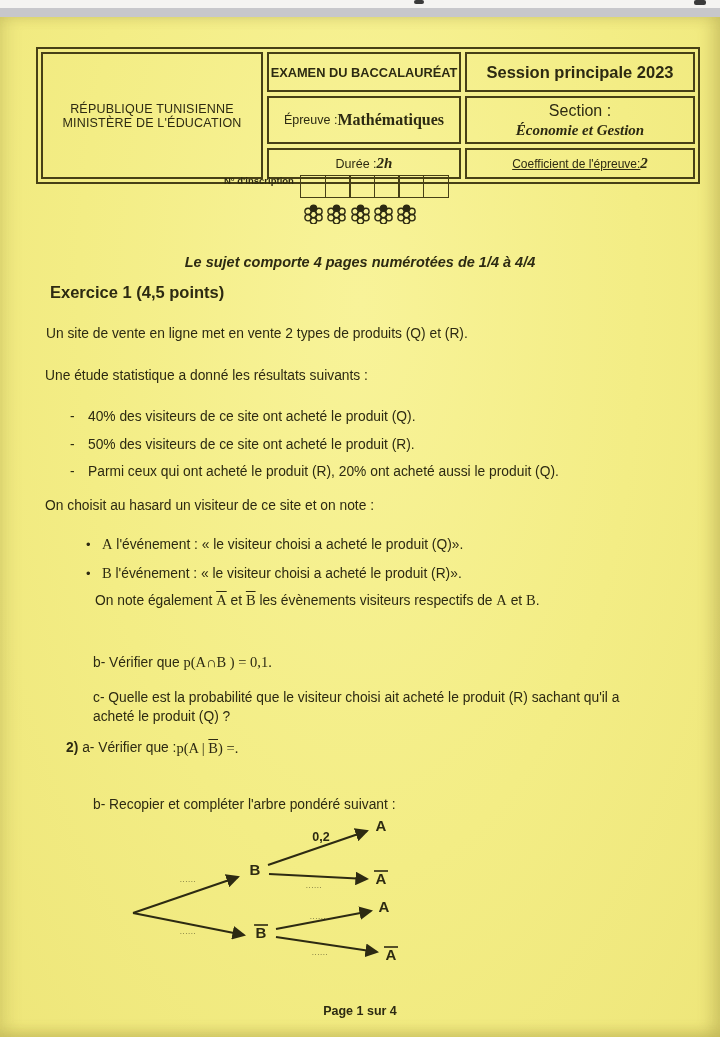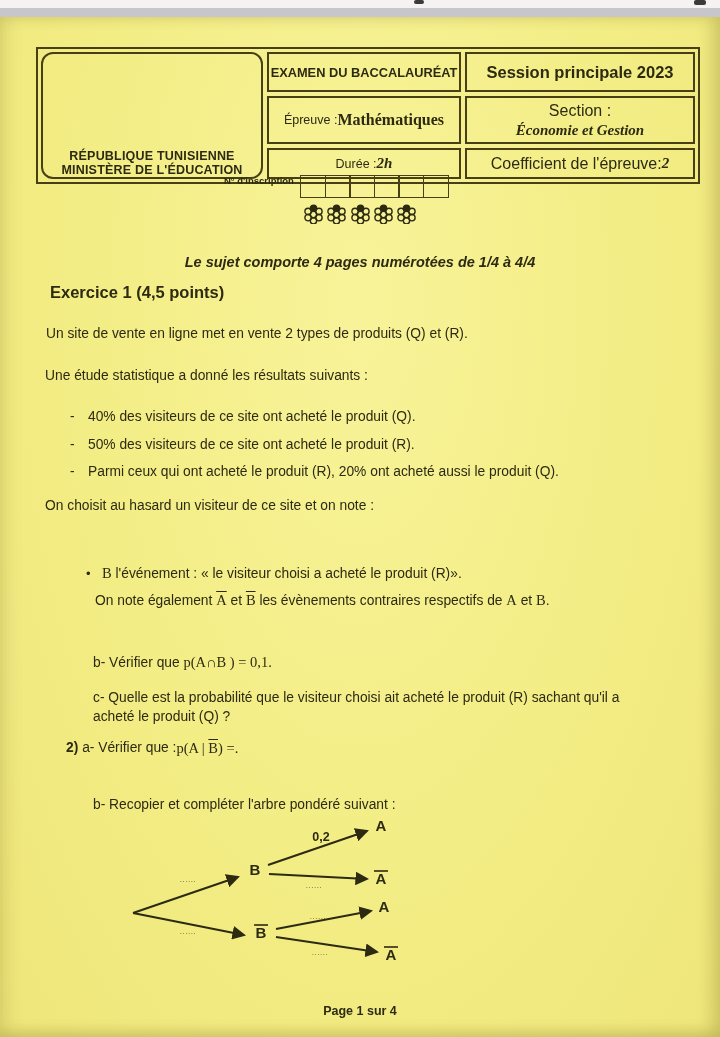--- a/index.html
+++ b/index.html
@@ -12,21 +12,21 @@
   
   .paper{position:absolute;left:0;top:17px;width:720px;height:1020px;
          background:radial-gradient(ellipse at 50% 28%, #f8f399 0%, #f3ed85 55%, #eee67a 100%);
          box-shadow:inset -10px 0 14px rgba(120,106,35,.20), inset 10px 0 14px rgba(120,106,35,.10), inset 0 -8px 12px rgba(120,106,35,.12);}
   .abs{position:absolute;}
   .bar{text-decoration:overline;}
   
   .hdr{position:absolute;left:36px;top:30px;width:654px;border:2px solid #474016;padding:3px;
        display:grid;grid-template-columns:222px 194px 1fr;grid-template-rows:40px 48px 31px;gap:4px;}
   .cell{border:2px solid #474016;display:flex;align-items:center;justify-content:center;text-align:center;}
-  .cell-left{grid-row:1 / span 3;flex-direction:column;justify-content:flex-end;font-weight:bold;font-size:12.5px;letter-spacing:.2px;border-radius:12px;}
+  .cell-left{grid-row:1 / span 3;flex-direction:column;justify-content:center;font-weight:normal;font-size:12.5px;letter-spacing:.2px;}
   .hdr-exam{font-weight:bold;font-size:12.8px;}
   .hdr-session{font-weight:bold;font-size:16.5px;}
   .lbl{font-size:12.5px;}
   .big-serif{font-family:"Liberation Serif",serif;font-weight:bold;font-size:16px;}
   .mid-serif{font-family:"Liberation Serif",serif;font-weight:bold;font-size:15px;font-style:italic;}
   .two-line{flex-direction:column;line-height:1.25;}
   
   .insc{position:absolute;left:224px;top:158px;display:flex;}
   .insc-label{font-size:9.5px;font-weight:bold;margin-right:8px;}
   .insc-boxes{display:flex;}
@@ -80,21 +80,21 @@
       </div>
       <div class="cell two-line">
         <span class="lbl" style="font-size:16px;">Section :</span>
         <span class="mid-serif">Économie et Gestion</span>
       </div>
       <div class="cell">
         <span class="lbl">Durée : </span>
         <span class="mid-serif">2h</span>
       </div>
       <div class="cell">
-        <span class="lbl" style="font-size:16px;">Coefficient de l'épreuve: </span>
+        <span class="lbl" style="font-size:12px;text-decoration:underline;">Coefficient de l'épreuve: </span>
         <span class="mid-serif">2</span>
       </div>
     </div>
 
     <div class="insc">
       <span class="insc-label">N° d'inscription</span>
       <span class="insc-boxes">
         <span class="insc-box"></span>
         <span class="insc-box"></span>
         <span class="insc-box"></span>
@@ -175,26 +175,29 @@
     </div>
     <div class="abs body-txt dash-item" style="left:70px;top:419px;">
       <span class="dash">-</span><span>50% des visiteurs de ce site ont acheté le produit (R).</span>
     </div>
     <div class="abs body-txt dash-item" style="left:70px;top:446px;">
       <span class="dash">-</span><span>Parmi ceux qui ont acheté le produit (R), 20% ont acheté aussi le produit (Q).</span>
     </div>
 
     <div class="abs body-txt" style="left:45px;top:480px;">On choisit au hasard un visiteur de ce site  et on note :</div>
 
+    <div class="abs body-txt" style="left:86px;top:518px;">
+      <span class="bullet">•</span><span class="math">A</span>&nbsp;<span>l'événement : « le visiteur choisi a acheté le produit (Q)».</span>
+    </div>
     <div class="abs body-txt" style="left:86px;top:547px;">
       <span class="bullet">•</span><span class="math">B</span>&nbsp;<span>l'événement : « le visiteur choisi a acheté le produit (R)».</span>
     </div>
 
     <div class="abs body-txt" style="left:95px;top:574px;">
-      <span>On note également </span><span class="math bar">A</span><span> et </span><span class="math bar">B</span><span> les évènements contraires respectifs de </span><span class="math">A</span><span> et </span><span class="math">B</span><span>.</span>
+      <span>On note également </span><span class="math bar">A</span><span> et </span><span class="math bar">B</span><span> les évènements visiteurs respectifs de </span><span class="math">A</span><span> et </span><span class="math">B</span><span>.</span>
     </div>
 
 
     <div class="abs body-txt" style="left:93px;top:636px;">
       <span>b- Vérifier que </span><span class="math">p(A∩B ) = 0,1.</span>
     </div>
 
     <div class="abs body-txt" style="left:93px;top:672px;width:600px;">
       <span>c- Quelle est la probabilité que le visiteur choisi ait acheté le produit (R) sachant qu'il a</span><br>
       <span>acheté le produit (Q) ?</span>

